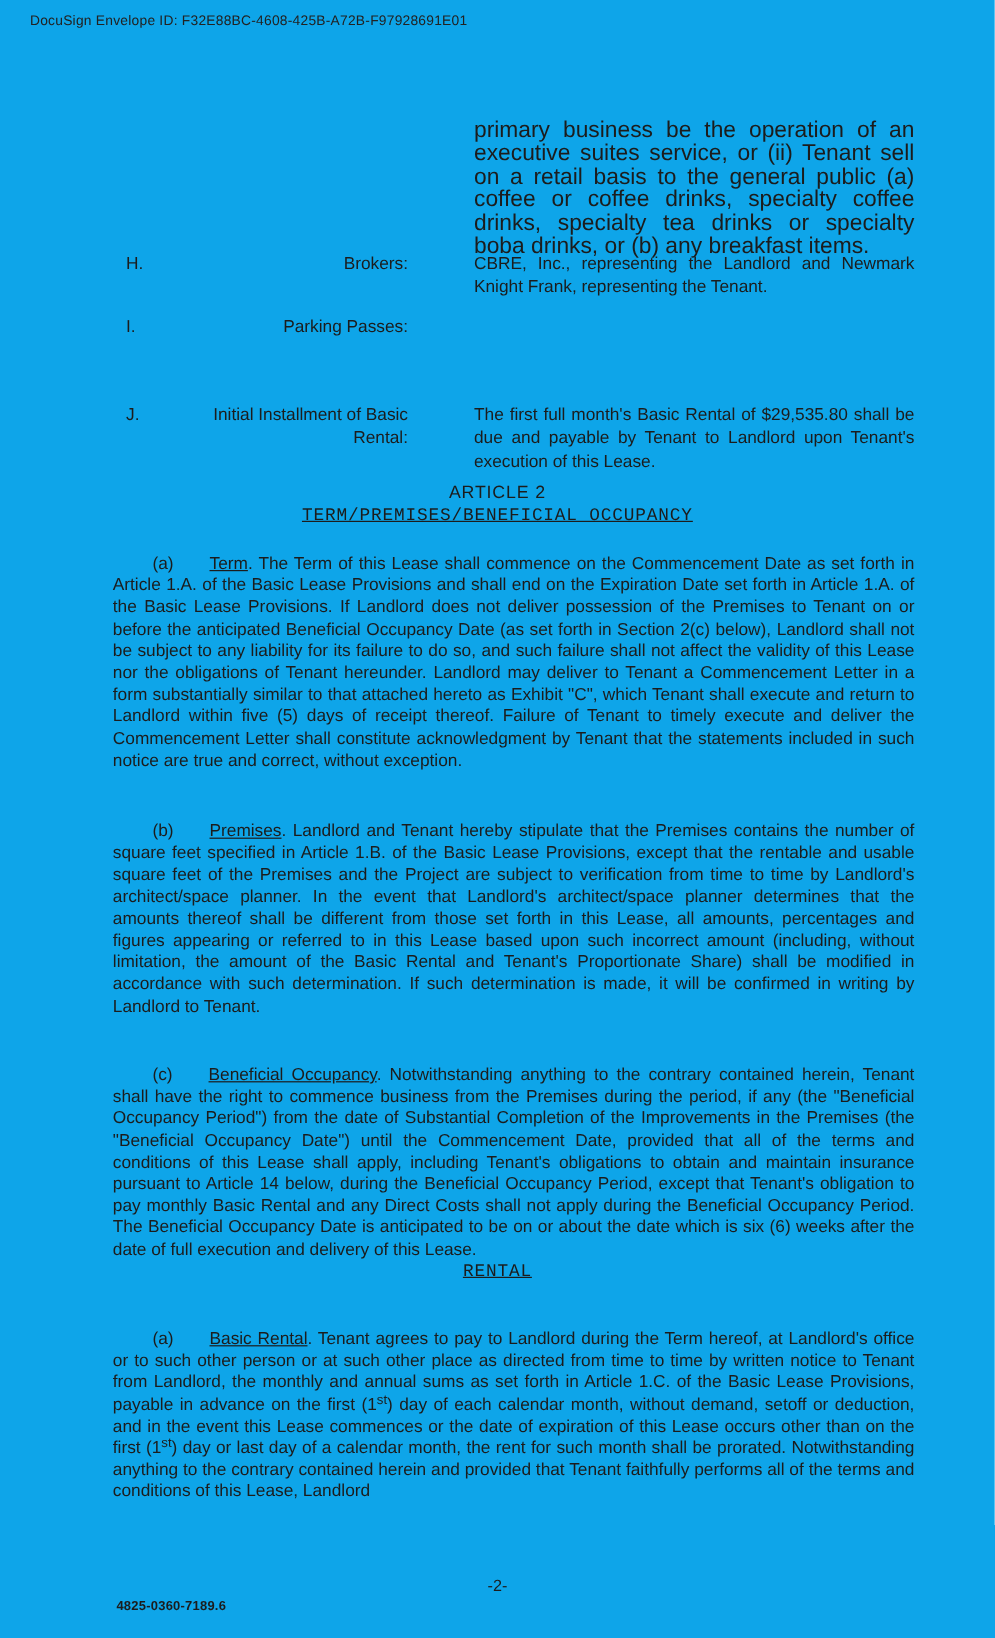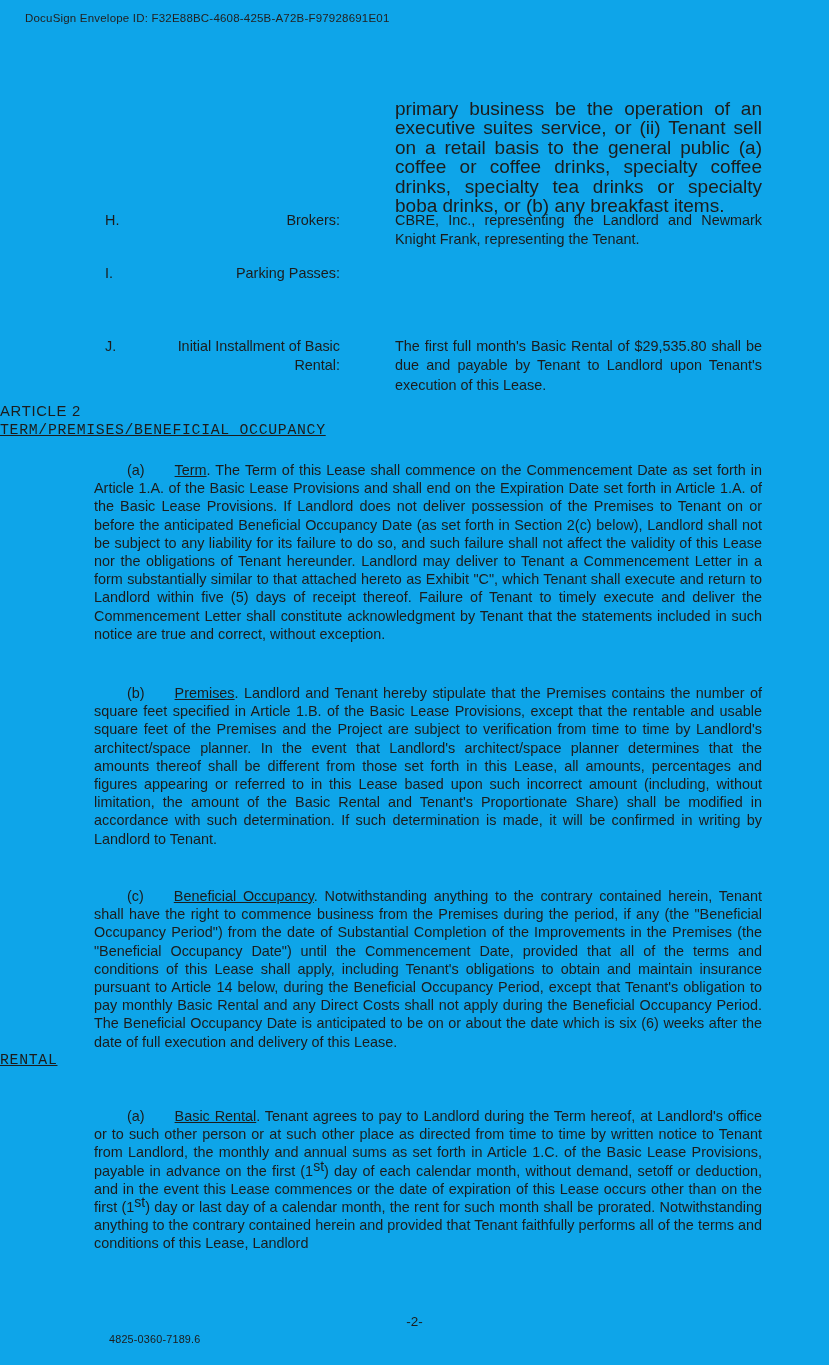--- a/index.html
+++ b/index.html
@@ -38,53 +38,54 @@
     align-items: start;
     font-size: 14.4px;
     line-height: 19.4px;
   }
   .prov-label { display: block; max-width: 195px; text-align: right; }
   .prov-text { text-align: justify; }
   .article-heading {
     position: absolute;
     left: 0;
     width: 829px;
-    text-align: left;
+    text-align: center;
     font-size: 14.8px;
     line-height: 19.2px;
     letter-spacing: 0.7px;
   }
   .article-title { text-decoration: underline; font-family: Liberation Mono, monospace; }
   .body-para {
     position: absolute;
     left: 94px;
     width: 668px;
     margin: 0;
     font-size: 14.4px;
     line-height: 18.2px;
     text-align: justify;
     text-indent: 33px;
   }
   .u { text-decoration: underline; }
-  .sup { font-size: 14px; vertical-align: 5px; line-height: 0; margin-top: 40px; }
+  .sup { font-size: 11px; vertical-align: 5px; line-height: 0; margin-top: 40px; }
   .seg-gap { display: inline-block; }
   .footer-page {
     position: absolute;
     left: 0;
     top: 1314px;
     width: 829px;
     text-align: center;
     font-size: 13.5px;
   }
   .footer-doc {
     position: absolute;
-    left: 109px;
+    left: 97px;
     top: 1333px;
     font-size: 10.8px;
     letter-spacing: 0.2px;
+    font-weight: bold;
   }
 </style>
 </head>
 <body>
 
 <div class="page">
 
   <div class="envelope-id">DocuSign Envelope ID: F32E88BC-4608-425B-A72B-F97928691E01</div>
 
   <div class="intro">primary business be the operation of an executive suites service, or (ii) Tenant sell on a retail basis to the general public (a) coffee or coffee drinks, specialty coffee drinks, specialty tea drinks or specialty boba drinks, or (b) any breakfast items.</div>

